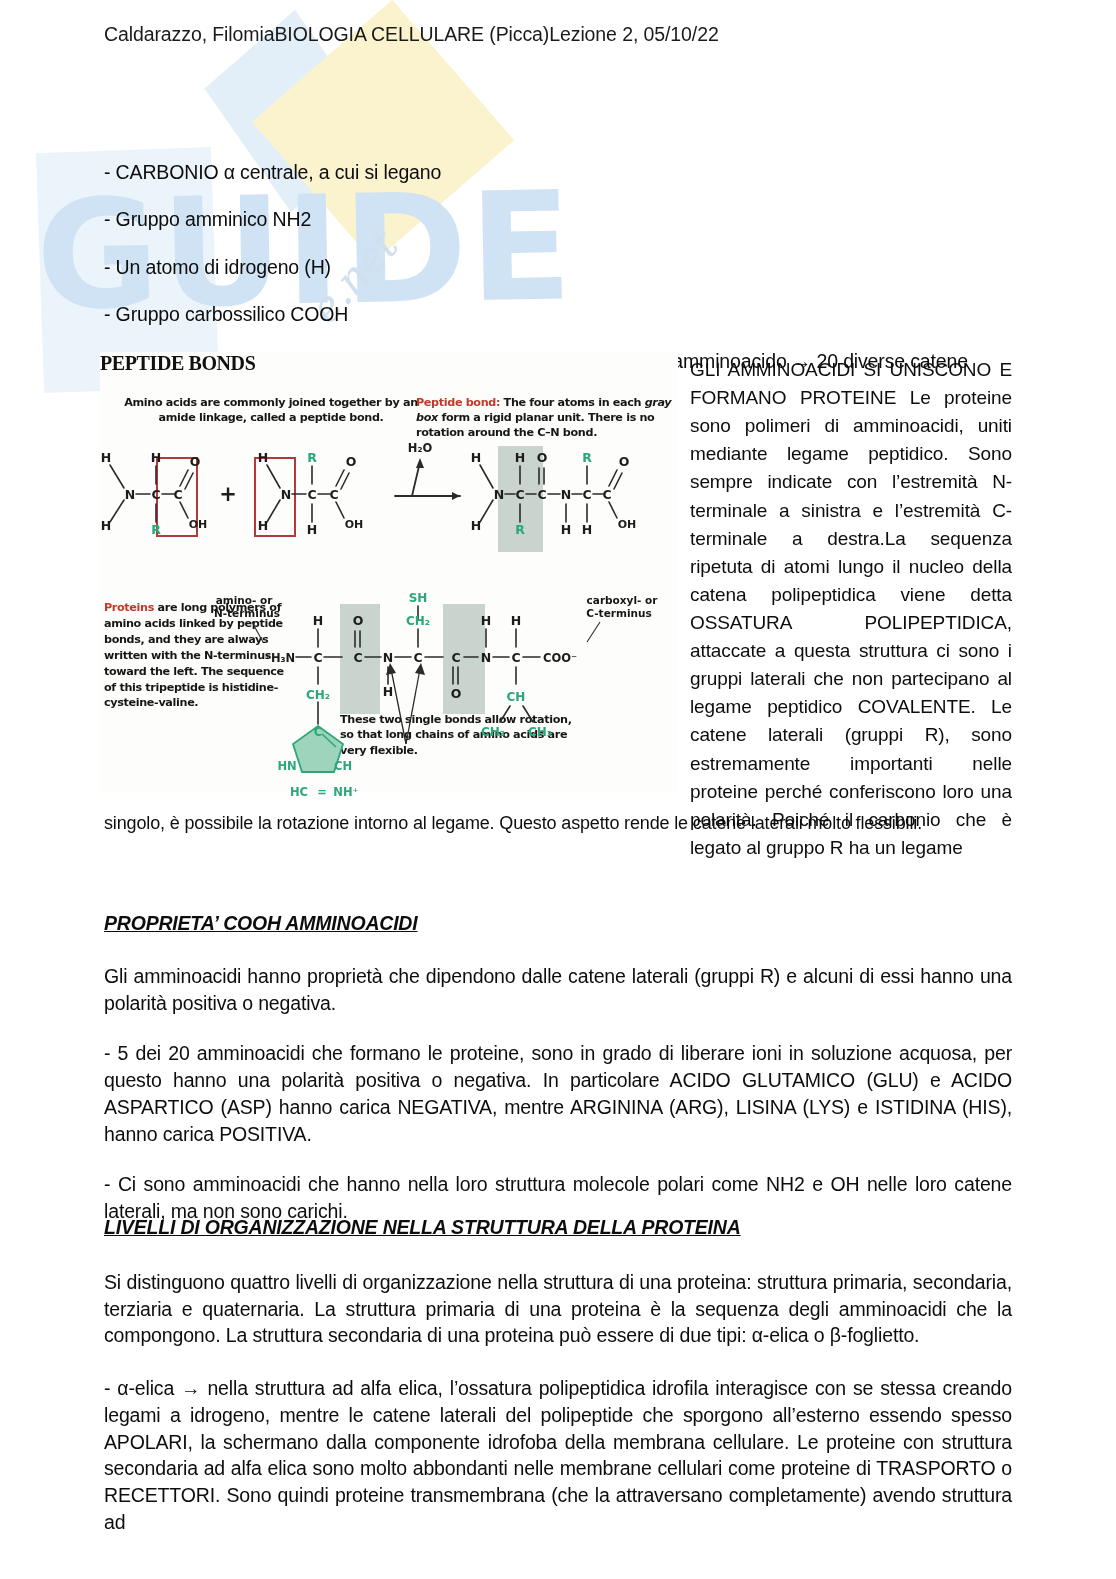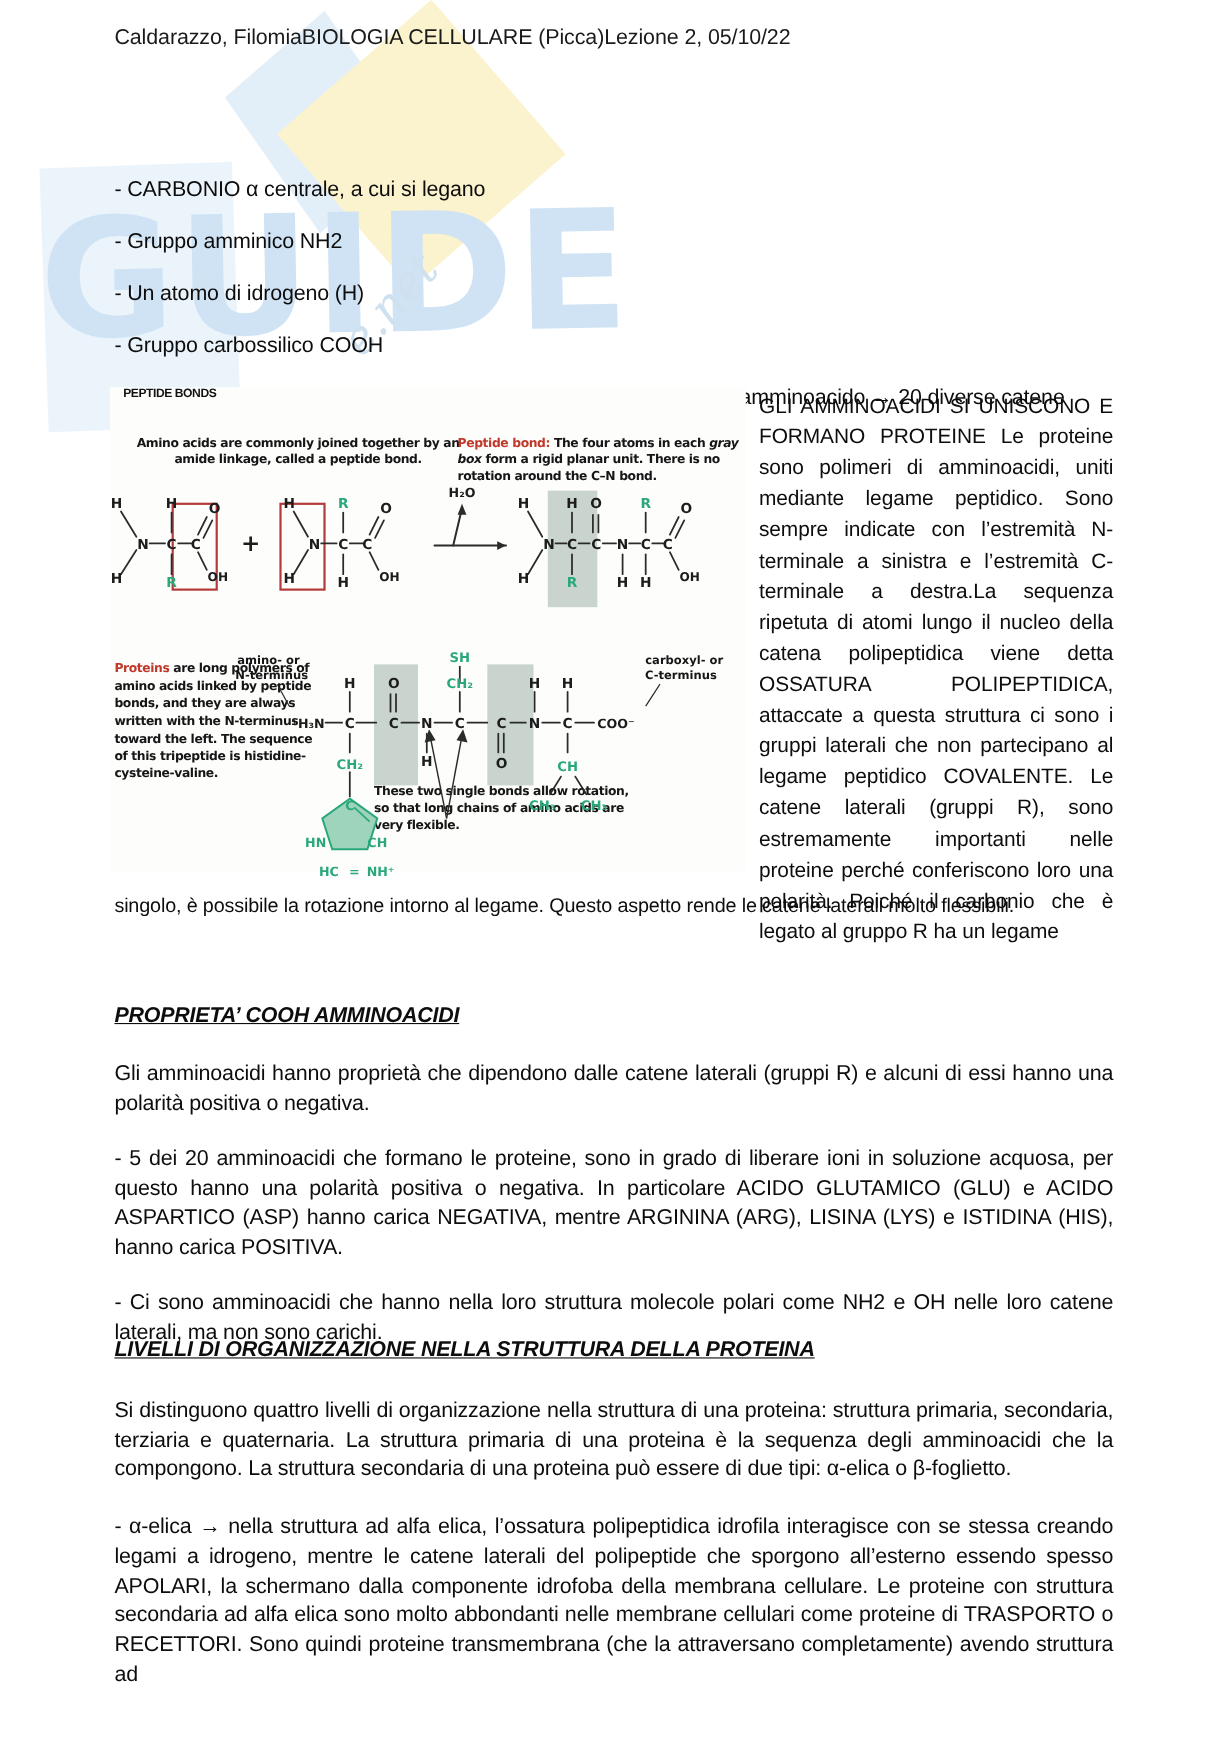--- a/index.html
+++ b/index.html
@@ -108,24 +108,24 @@
 
   
   .figure {
     position: absolute;
     left: 100px; top: 352px;
     width: 578px; height: 440px;
     background: #fdfdfc;
     z-index: 3;
   }
   .fig-title {
-    position: absolute; left: 12px; top: 0;
-    font-family: Liberation Sans, sans-serif;
+    position: absolute; left: 0; top: 0;
+    font-family: Liberation Serif, serif;
     font-weight: 700;
-    font-size: 11px;
+    font-size: 20px;
     letter-spacing: -.4px;
     color: #111;
   }
   .fig-cap {
     position: absolute;
     font-family: "DejaVu Sans", sans-serif;
     font-size: 11.2px;
     font-weight: 600;
     line-height: 1.33;
     letter-spacing: -.35px;

